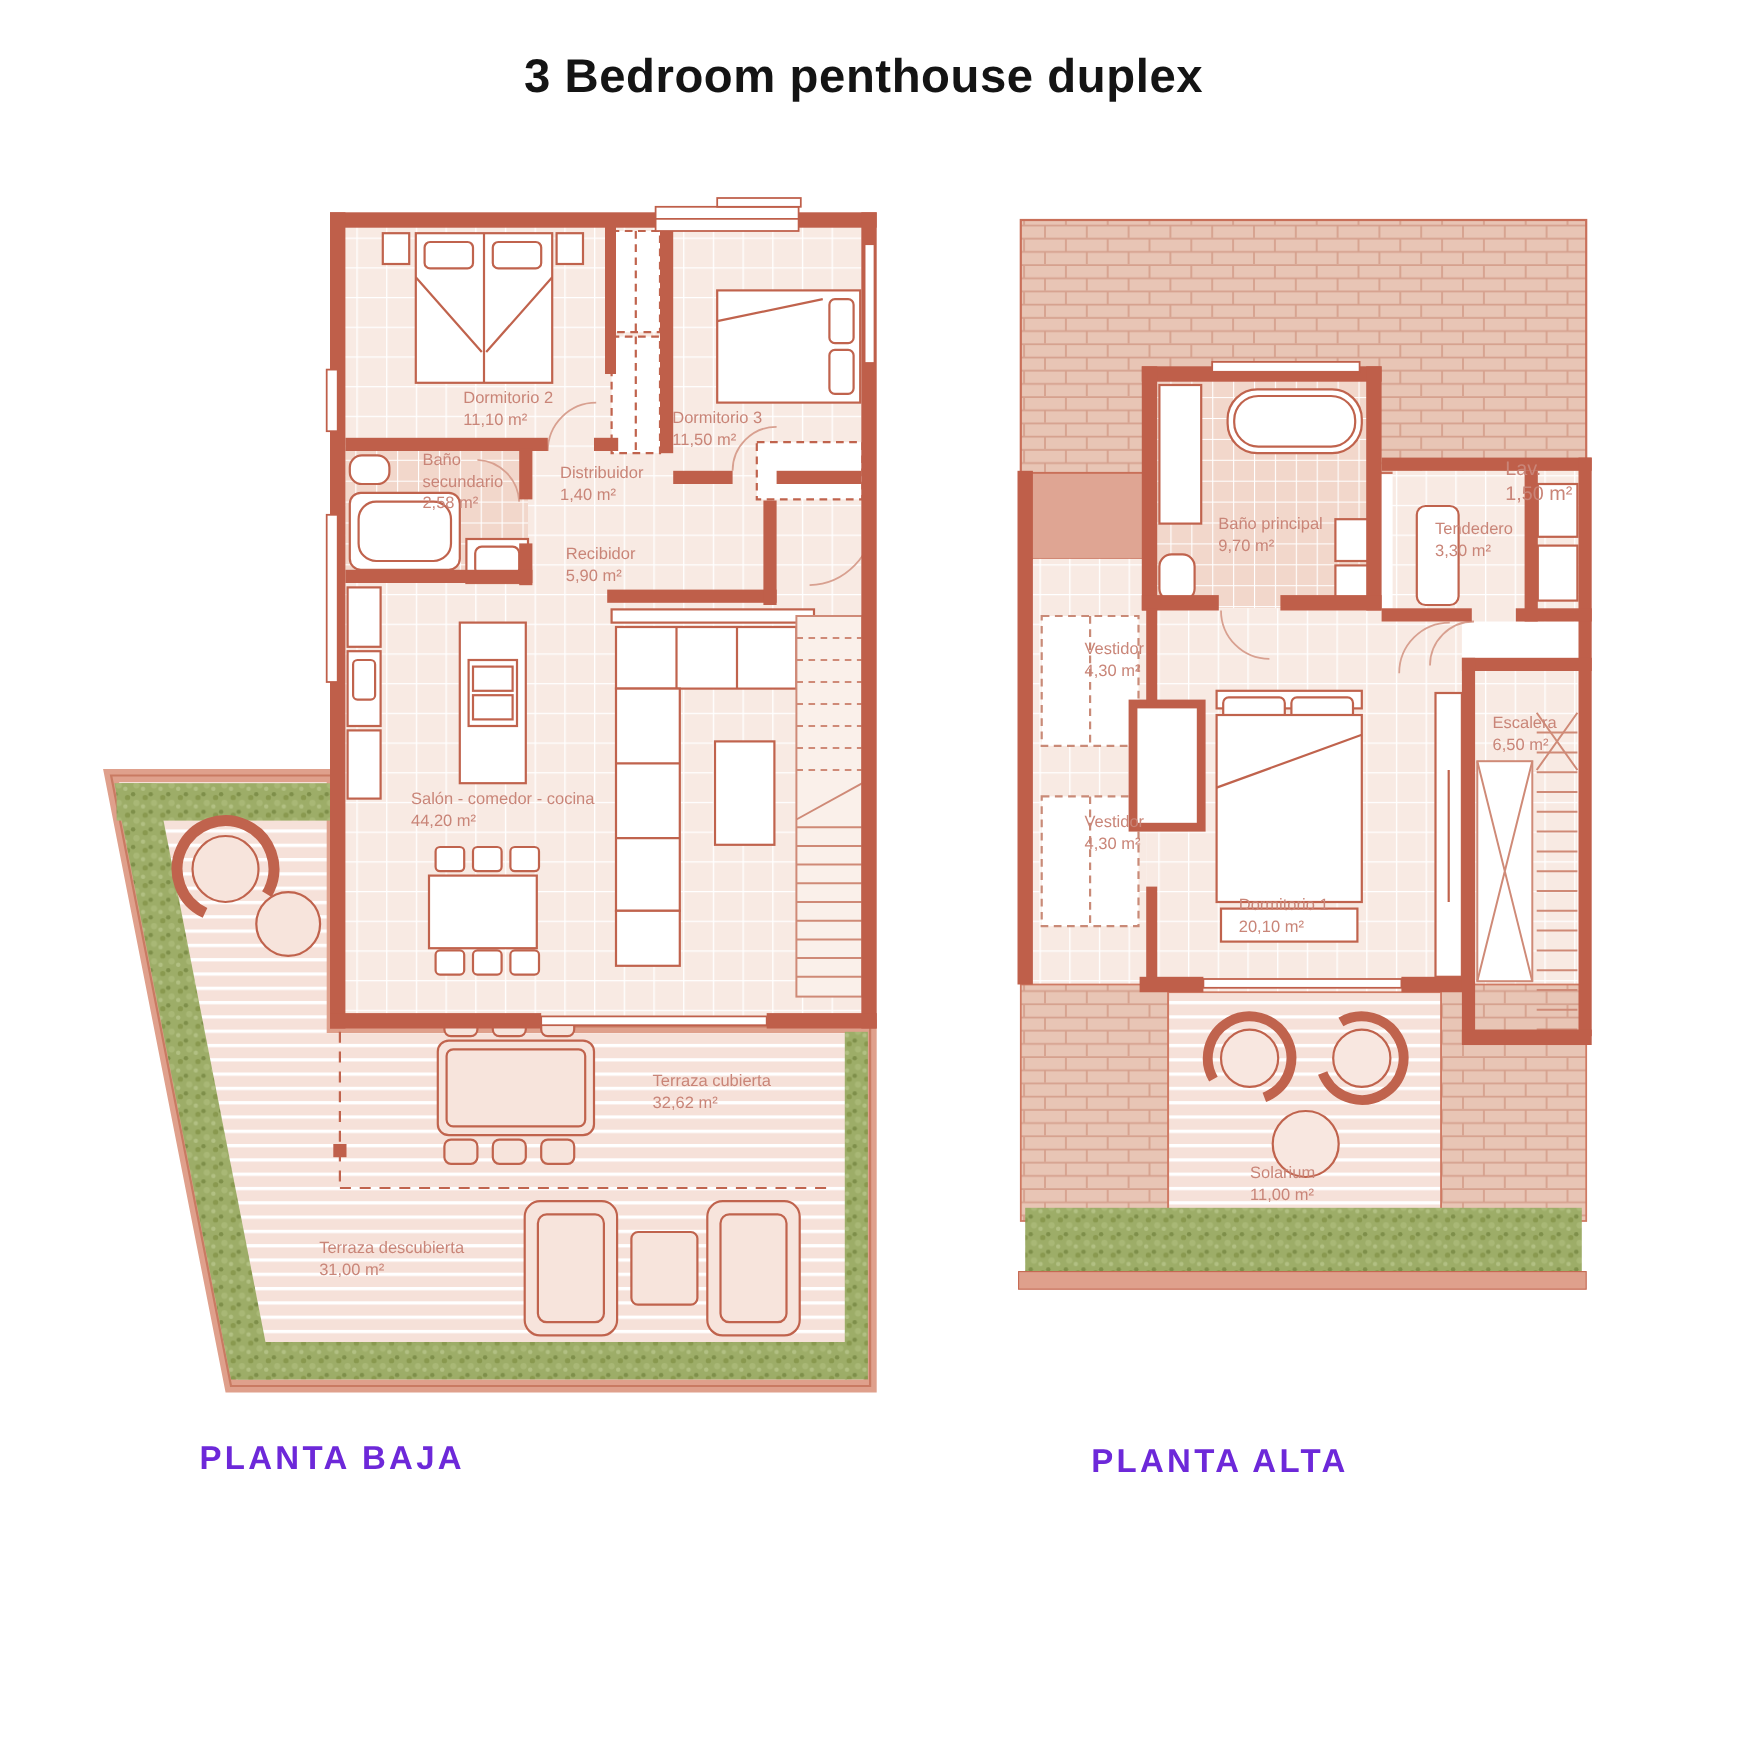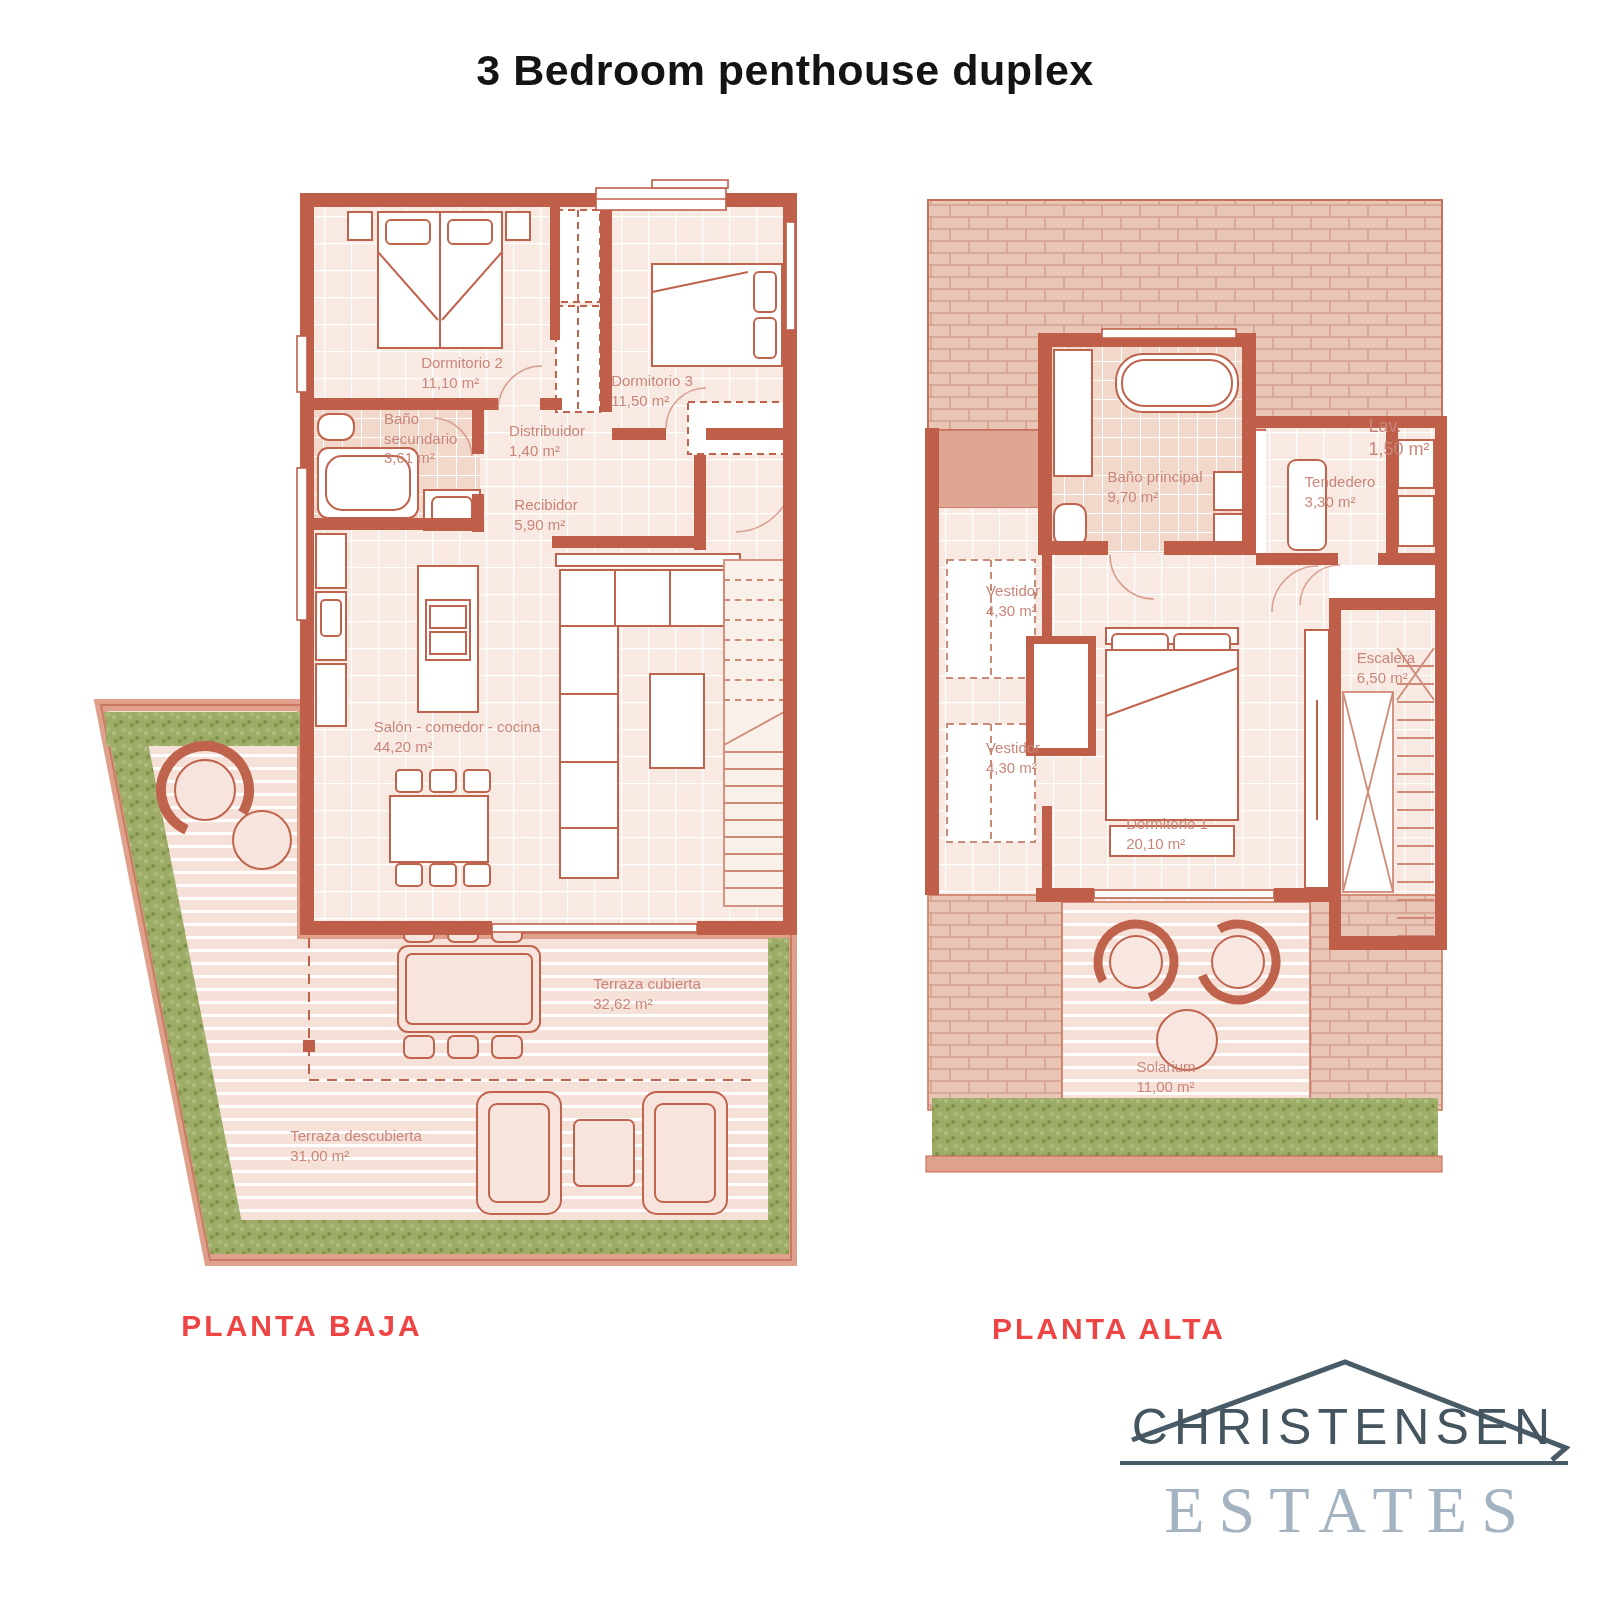--- a/index.html
+++ b/index.html
@@ -7,21 +7,21 @@
           font-family:"Liberation Sans",sans-serif;border-radius:16px;}
   .title{position:absolute;top:46px;left:0;width:1570px;margin:0;text-align:center;
          font-size:43px;font-weight:700;color:#141414;letter-spacing:.5px;}
   .plan-svg{position:absolute;left:0;top:0;}
   .room-label{position:absolute;transform:translate(-50%,-50%);text-align:left;
               color:#c98578;font-size:15px;line-height:1.3;white-space:nowrap;}
   .room-label .nm,.room-label .ar{display:block;}
   .room-label.narrow{white-space:normal;width:112px;}
   .room-label.tiny{font-size:18px;}
   .floor-caption{position:absolute;transform:translate(-50%,-50%);font-weight:700;
-                 font-size:30px;letter-spacing:3px;color:#ef4444;}
+                 font-size:30px;letter-spacing:3px;color:#6d28d9;}
   .logo{position:absolute;left:1118px;top:1352px;width:452px;text-align:center;}
   .logo-roof{position:absolute;left:0;top:0;width:452px;height:160px;}
   .logo-line1{position:relative;margin-top:46px;font-size:50px;letter-spacing:6px;
               color:#44555f;font-weight:400;}
   .logo-rule{position:relative;height:4px;background:#4a5b68;margin:5px 2px 7px 2px;}
   .logo-line2{position:relative;font-family:"Liberation Serif",serif;font-size:66px;
               letter-spacing:14px;padding-left:8px;color:#a3b3c1;}
 </style>
 </head>
 <body>
@@ -299,21 +299,21 @@
   <div class="room-label" style="left:462px;top:372px">
     <span class="nm">Dormitorio 2</span>
     <span class="ar">11,10 m²</span>
   </div>
   <div class="room-label" style="left:652px;top:390px">
     <span class="nm">Dormitorio 3</span>
     <span class="ar">11,50 m²</span>
   </div>
   <div class="room-label narrow" style="left:440px;top:438px">
     <span class="nm">Baño secundario</span>
-    <span class="ar">3,61 m²</span>
+    <span class="ar">2,58 m²</span>
   </div>
   <div class="room-label" style="left:547px;top:440px">
     <span class="nm">Distribuidor</span>
     <span class="ar">1,40 m²</span>
   </div>
   <div class="room-label" style="left:546px;top:514px">
     <span class="nm">Recibidor</span>
     <span class="ar">5,90 m²</span>
   </div>
   <div class="room-label" style="left:457px;top:736px">
@@ -358,22 +358,14 @@
     <span class="ar">20,10 m²</span>
   </div>
   <div class="room-label" style="left:1166px;top:1076px">
     <span class="nm">Solarium</span>
     <span class="ar">11,00 m²</span>
   </div>
 
   <div class="floor-caption" style="left:302px;top:1326px">PLANTA BAJA</div>
   <div class="floor-caption" style="left:1109px;top:1329px">PLANTA ALTA</div>
 
-  <div class="logo">
-    <svg class="logo-roof" viewBox="0 0 452 160">
-      <polyline points="14,88 227,10 448,96 434,108" fill="none" stroke="#4a5b68" stroke-width="5"></polyline>
-    </svg>
-    <div class="logo-line1">CHRISTENSEN</div>
-    <div class="logo-rule"></div>
-    <div class="logo-line2">ESTATES</div>
-  </div>
 
 </div>
 
 </body></html>

